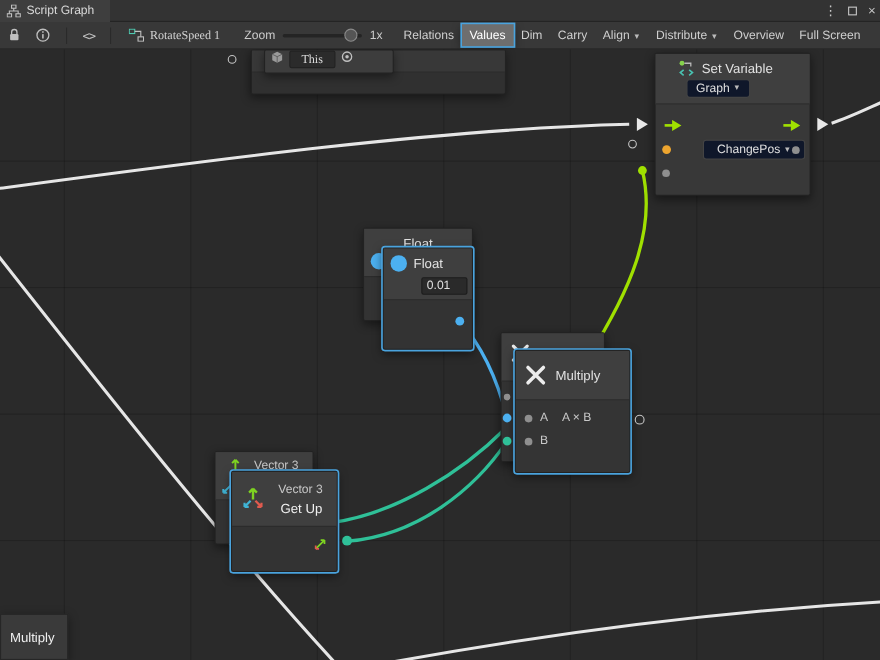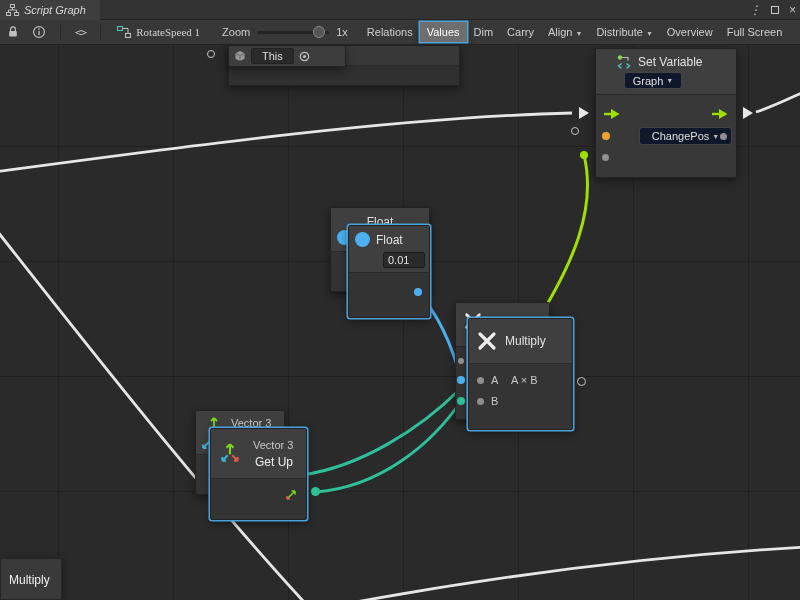--- a/index.html
+++ b/index.html
@@ -1,20 +1,20 @@
 <!DOCTYPE html>
 <html><head>
 <meta charset="utf-8">
 <style>
   * { margin:0; padding:0; box-sizing:border-box; }
   html,body { width:800px; height:600px; background:#1e1e1e; font-family:"Liberation Sans", sans-serif; }
   .window { position:relative; width:800px; height:600px; overflow:hidden; background:#2a2a2a; }
 
   
-  .titlebar { position:absolute; top:0; left:0; width:800px; height:20px; background:#333333; border-bottom:1px solid #242424; display:flex; align-items:center;font-style:italic; }
+  .titlebar { position:absolute; top:0; left:0; width:800px; height:20px; background:#333333; border-bottom:1px solid #242424; display:flex; align-items:center; }
   .tab { height:20px; display:flex; align-items:center; gap:5px; padding:0 14px 0 6px; background:#3e3e3e; color:#d8d8d8; font-size:11px; }
   .titlebar-right { position:absolute; right:4px; top:0; height:20px; display:flex; align-items:center; gap:10px; color:#c8c8c8; }
   .tb-glyph { font-size:12px; line-height:20px; cursor:default; }
   .maxbox { width:8px; height:8px; border:1px solid #c8c8c8; display:inline-block; }
 
   
   .toolbar { position:absolute; top:20px; left:0; width:800px; height:25px; background:#383838; border-bottom:1px solid #232323; display:flex; align-items:center; font-size:11px; color:#cccccc; white-space:nowrap; overflow:hidden; }
   .tool-sep { width:1px; height:15px; background:#2a2a2a; margin:0 8px; flex:0 0 auto; }
   .tool-ico { display:flex; align-items:center; justify-content:center; padding:0 6px; flex:0 0 auto; }
   .code-glyph { font-family:"DejaVu Sans Mono", monospace; font-size:11px; letter-spacing:-1px; color:#c4c4c4; }
@@ -134,21 +134,21 @@
       <path d="M 584 110 C 597 164, 573 219, 534 281" stroke="#a0e000" stroke-width="3" fill="none"></path>
       <path d="M 417 246 C 438 269, 452 299, 461 335" stroke="#4cb0f0" stroke-width="3" fill="none"></path>
       <path d="M 316 447 C 380 442, 432 399, 461 356" stroke="#2fc098" stroke-width="3" fill="none"></path>
       <path d="M 302 430 C 360 422, 420 384, 459 345" stroke="#2fc098" stroke-width="3" fill="none"></path>
     </svg>
 
     <div class="node" style="left:228px; top:0; width:232px; height:41px; background:#303030;">
       <div class="node-header" style="height:20px; background:#383838;"></div>
     </div>
 
-    <div class="node" style="left:228px; top:0; width:118px; height:22px; background:#3d3d3d; display:flex; align-items:center; gap:5px; padding:0 5px;">
+    <div class="node" style="left:240px; top:0; width:118px; height:22px; background:#3d3d3d; display:flex; align-items:flex-start; gap:5px; padding:0 5px;font-family:Liberation Serif, serif;">
       <svg width="12" height="12" viewBox="0 0 12 12">
           <path d="M6 1 L10.5 3.3 V8.7 L6 11 L1.5 8.7 V3.3 Z" fill="#9a9a9a"></path>
           <path d="M1.5 3.3 L6 5.5 L10.5 3.3 M6 5.5 V11" stroke="#5a5a5a" stroke-width="0.8" fill="none"></path>
         </svg>
       <span class="pill">This</span>
       <svg width="11" height="11" viewBox="0 0 11 11">
           <circle cx="5.5" cy="5.5" r="4.2" fill="none" stroke="#bfbfbf" stroke-width="1.2"></circle>
           <circle cx="5.5" cy="5.5" r="1.6" fill="#bfbfbf"></circle>
         </svg>
     </div>

